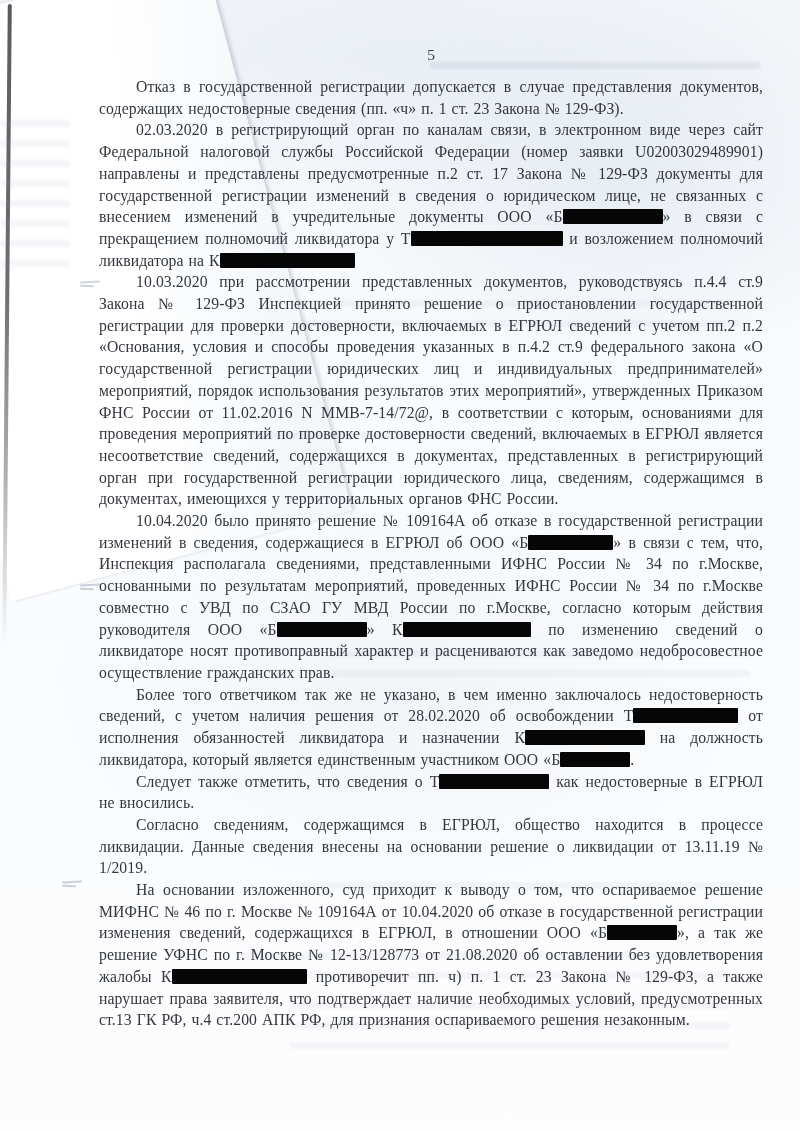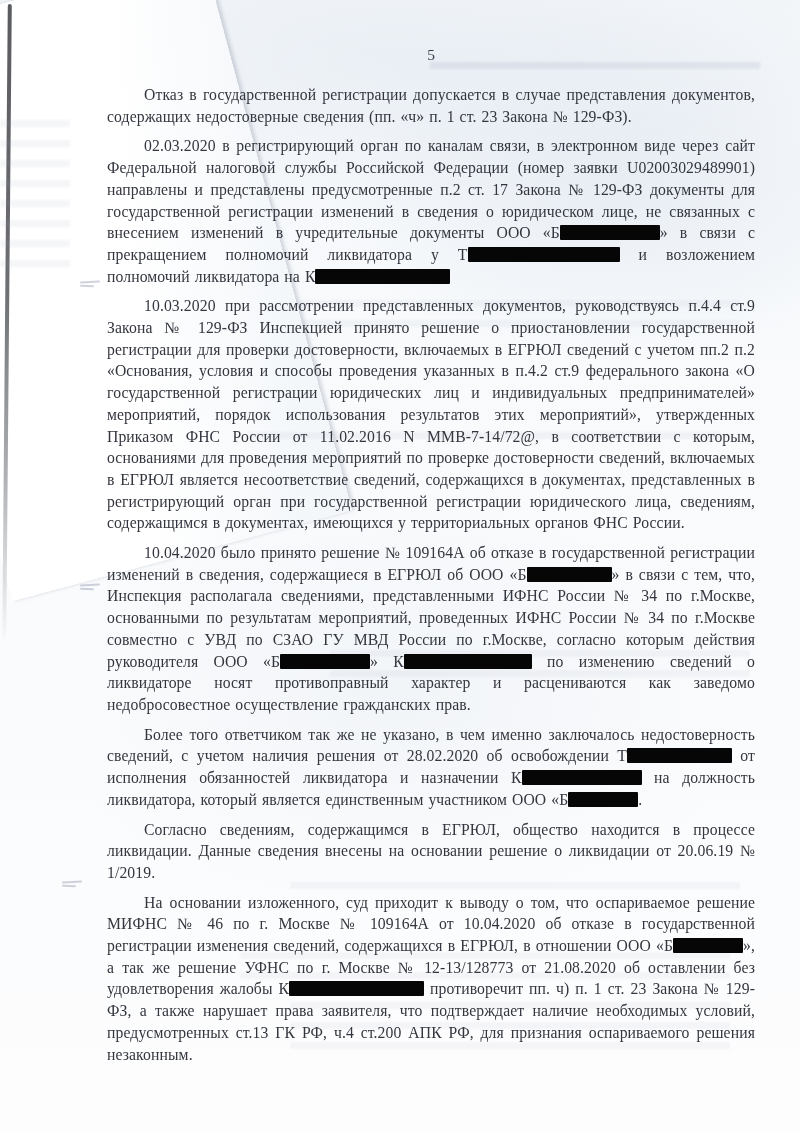--- a/index.html
+++ b/index.html
@@ -76,21 +76,21 @@
     position: absolute;
     left: 99px; top: 76px; width: 664px;
     font-size: 15.7px;
     line-height: 21.7px;
     color: #34363f;
     text-align: justify;
     letter-spacing: .1px;
     word-spacing: .06em;
   }
   .textblock p {
-    margin: 8px; padding: 0;
+    margin: 0; padding: 0;
     text-indent: 37px;
   }
   .redact {
     display: inline-block;
     height: 15px;
     background: #060606;
     border-radius: 1px;
     vertical-align: -2px;
   }
 </style>
@@ -116,16 +116,17 @@
   <div class="smudge" style="left:62px; top:880px;"></div>
 
   <div class="page-number">5</div>
 
   <div class="textblock" id="textblock">
       <p>Отказ в государственной регистрации допускается в случае представления документов, содержащих недостоверные сведения (пп. «ч» п. 1 ст. 23 Закона № 129-ФЗ).</p>
       <p>02.03.2020 в регистрирующий орган по каналам связи, в электронном виде через сайт Федеральной налоговой службы Российской Федерации (номер заявки U02003029489901) направлены и представлены предусмотренные п.2 ст. 17 Закона № 129-ФЗ документы для государственной регистрации изменений в сведения о юридическом лице, не связанных с внесением изменений в учредительные документы ООО «Б<span class="redact" style="width: 100px;"></span>» в связи с прекращением полномочий ликвидатора у Т<span class="redact" style="width: 152px;"></span> и возложением полномочий ликвидатора на К<span class="redact" style="width: 135px;"></span></p>
       <p>10.03.2020 при рассмотрении представленных документов, руководствуясь п.4.4 ст.9 Закона № 129-ФЗ Инспекцией принято решение о приостановлении государственной регистрации для проверки достоверности, включаемых в ЕГРЮЛ сведений с учетом пп.2 п.2 «Основания, условия и способы проведения указанных в п.4.2 ст.9 федерального закона «О государственной регистрации юридических лиц и индивидуальных предпринимателей» мероприятий, порядок использования результатов этих мероприятий», утвержденных Приказом ФНС России от 11.02.2016 N ММВ-7-14/72@, в соответствии с которым, основаниями для проведения мероприятий по проверке достоверности сведений, включаемых в ЕГРЮЛ является несоответствие сведений, содержащихся в документах, представленных в регистрирующий орган при государственной регистрации юридического лица, сведениям, содержащимся в документах, имеющихся у территориальных органов ФНС России.</p>
       <p>10.04.2020 было принято решение № 109164А об отказе в государственной регистрации изменений в сведения, содержащиеся в ЕГРЮЛ об ООО «Б<span class="redact" style="width: 85px;"></span>» в связи с тем, что, Инспекция располагала сведениями, представленными ИФНС России № 34 по г.Москве, основанными по результатам мероприятий, проведенных ИФНС России № 34 по г.Москве совместно с УВД по СЗАО ГУ МВД России по г.Москве, согласно которым действия руководителя ООО «Б<span class="redact" style="width: 90px;"></span>» К<span class="redact" style="width: 128px;"></span> по изменению сведений о ликвидаторе носят противоправный характер и расцениваются как заведомо недобросовестное осуществление гражданских прав.</p>
       <p>Более того ответчиком так же не указано, в чем именно заключалось недостоверность сведений, с учетом наличия решения от 28.02.2020 об освобождении Т<span class="redact" style="width: 105px;"></span> от исполнения обязанностей ликвидатора и назначении К<span class="redact" style="width: 120px;"></span> на должность ликвидатора, который является единственным участником ООО «Б<span class="redact" style="width: 70px;"></span>.</p>
-      <p>Согласно сведениям, содержащимся в ЕГРЮЛ, общество находится в процессе ликвидации. Данные сведения внесены на основании решение о ликвидации от 20.06.19 № 1/2019.</p>
+      <p>Следует также отметить, что сведения о Т<span class="redact" style="width: 110px;"></span> как недостоверные в ЕГРЮЛ не вносились.</p>
+      <p>Согласно сведениям, содержащимся в ЕГРЮЛ, общество находится в процессе ликвидации. Данные сведения внесены на основании решение о ликвидации от 13.11.19 № 1/2019.</p>
       <p>На основании изложенного, суд приходит к выводу о том, что оспариваемое решение МИФНС № 46 по г. Москве № 109164А от 10.04.2020 об отказе в государственной регистрации изменения сведений, содержащихся в ЕГРЮЛ, в отношении ООО «Б<span class="redact" style="width: 70px;"></span>», а так же решение УФНС по г. Москве № 12-13/128773 от 21.08.2020 об оставлении без удовлетворения жалобы К<span class="redact" style="width: 135px;"></span> противоречит пп. ч) п. 1 ст. 23 Закона № 129-ФЗ, а также нарушает права заявителя, что подтверждает наличие необходимых условий, предусмотренных ст.13 ГК РФ, ч.4 ст.200 АПК РФ, для признания оспариваемого решения незаконным.</p>
     </div>
 </div>
 
 </body></html>

